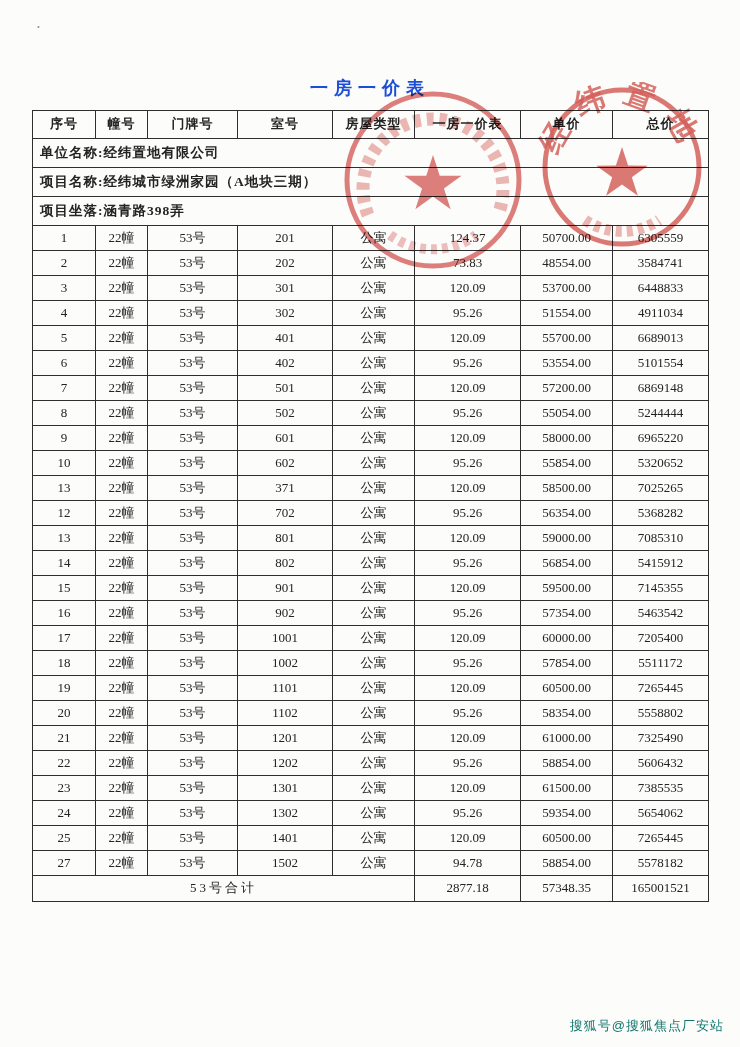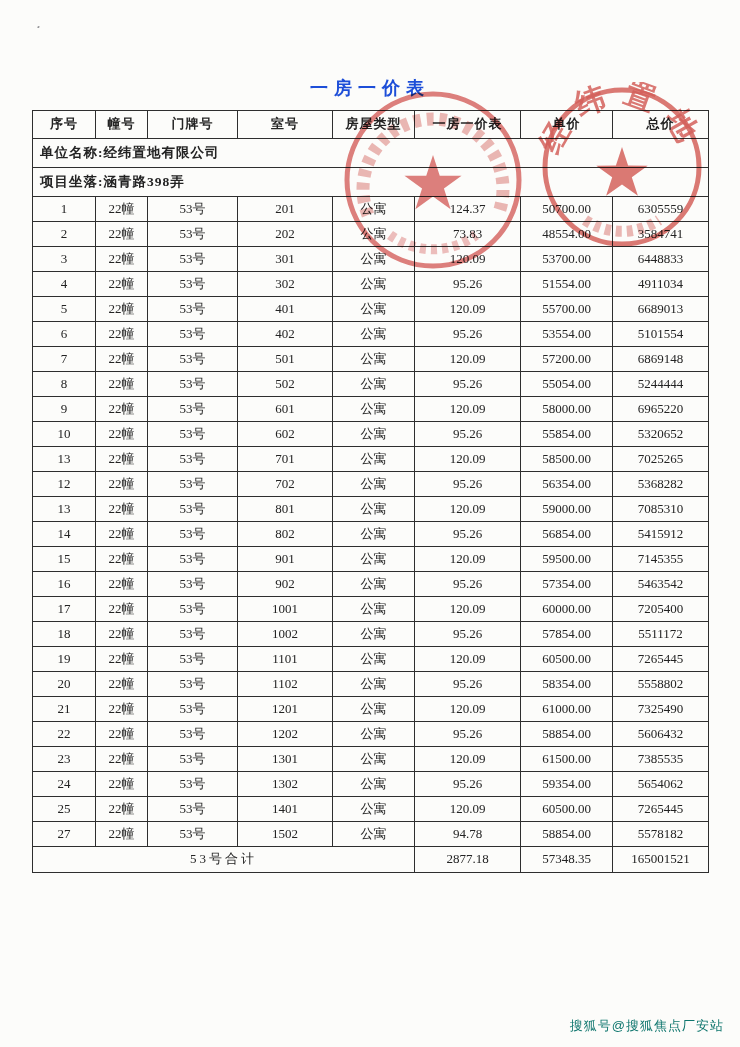--- a/index.html
+++ b/index.html
@@ -70,20 +70,23 @@
       <col style="width:82px">
         <col style="width:106px">
         <col style="width:92px">
         <col style="width:96px">
     </colgroup>
     <tbody>
       <tr>
         <td class="info-cell" colspan="8">单位名称:经纬置地有限公司</td>
       </tr>
       <tr>
+        <td class="info-cell" colspan="8">项目名称:经纬城市绿洲家园（A地块三期）</td>
+      </tr>
+      <tr>
         <td class="info-cell" colspan="8">项目坐落:涵青路398弄</td>
       </tr>
     </tbody>
     <thead>
       <tr>
         <th>序号</th>
         <th>幢号</th>
         <th>门牌号</th>
         <th>室号</th>
         <th>房屋类型</th>
@@ -190,21 +193,21 @@
           <td>602</td>
           <td>公寓</td>
           <td>95.26</td>
           <td>55854.00</td>
           <td>5320652</td>
         </tr>
         <tr>
           <td>13</td>
           <td>22幢</td>
           <td>53号</td>
-          <td>701</td>
+          <td>371</td>
           <td>公寓</td>
           <td>120.09</td>
           <td>58500.00</td>
           <td>7025265</td>
         </tr>
         <tr>
           <td>12</td>
           <td>22幢</td>
           <td>53号</td>
           <td>702</td>

